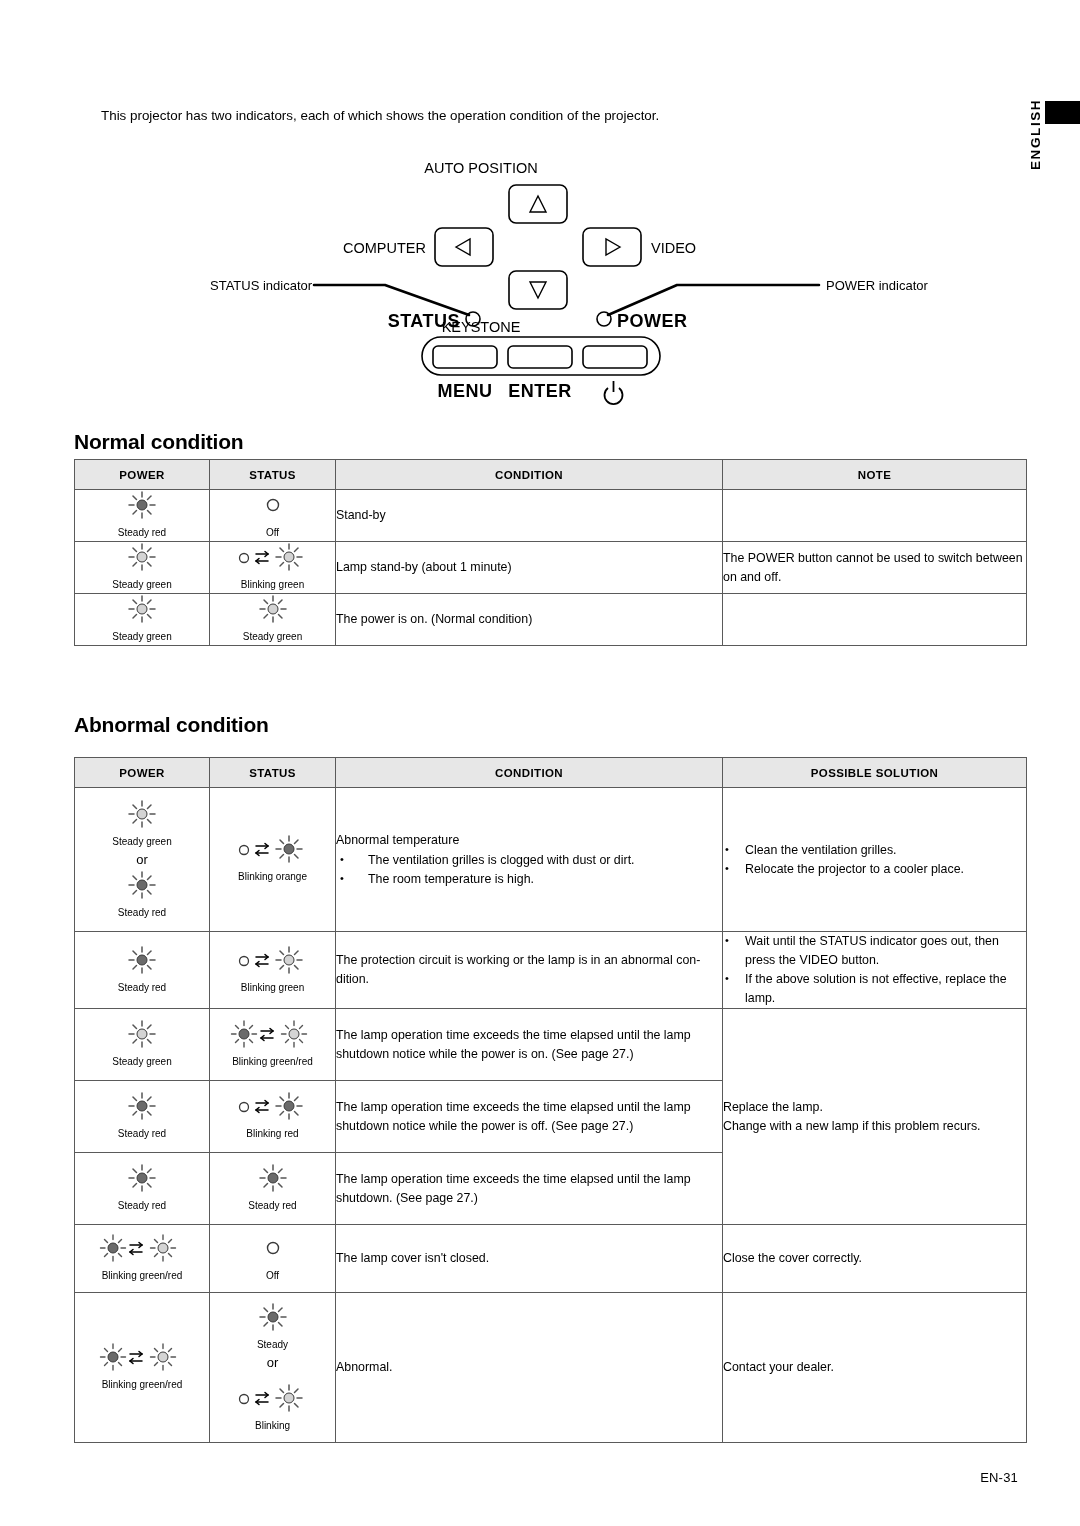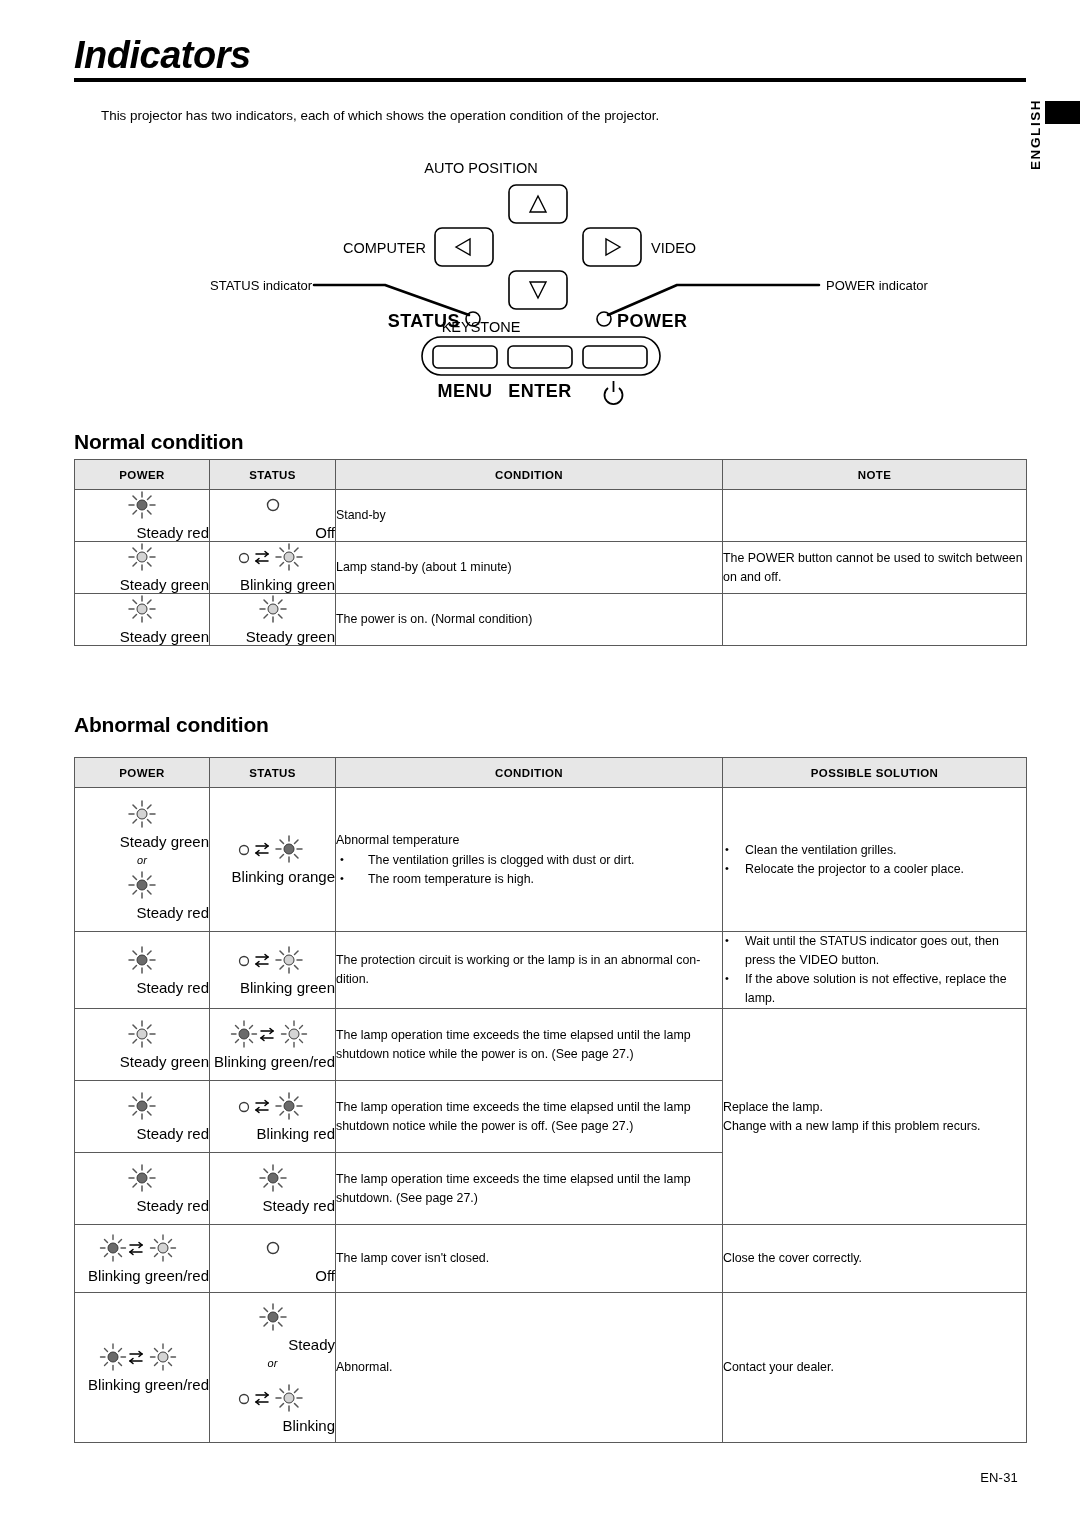--- a/index.html
+++ b/index.html
@@ -137,30 +137,28 @@
     padding: 10px 12px 10px 10px;
     vertical-align: top;
     line-height: 19px;
     font-size: 12.4px;
   }
   td.cell-text.mid { vertical-align: middle; }
 
   .ind-caption {
     display: block;
     margin-top: 2px;
-    font-size: 15px;
+    font-size: 10px;
     line-height: 16px;
     white-space: nowrap;
-    text-align: right;
   }
   .ind-sep {
     display: block;
-    font-size: 11px;
+    font-size: 13px;
     line-height: 20px;
-    font-style: italic;
   }
   .spacer-sm { height: 10px; }
 
   
   ul.cell-list {
     margin: 0;
     padding: 0;
     list-style: none;
   }
   ul.cell-list li {
@@ -200,24 +198,20 @@
   }
 </style>
 </head>
 <body>
 
 <div class="page">
 
   <div class="lang-tab-black"></div>
   <div class="lang-tab-text">ENGLISH</div>
 
-  <div class="title-block">
-    <div class="page-title">Indicators</div>
-    <div class="title-rule"></div>
-  </div>
 
   <div class="intro">
     <div>This projector has two indicators, each of which shows the operation condition of the projector.</div>
   </div>
 
   <div class="panel-diagram">
     <svg width="760" height="275" viewBox="0 0 760 275" xmlns="http://www.w3.org/2000/svg">
       <g fill="none" stroke="#000" stroke-width="1.6">
         <rect x="319" y="33" width="58" height="38" rx="7"></rect>
         <rect x="245" y="76" width="58" height="38" rx="7"></rect>

